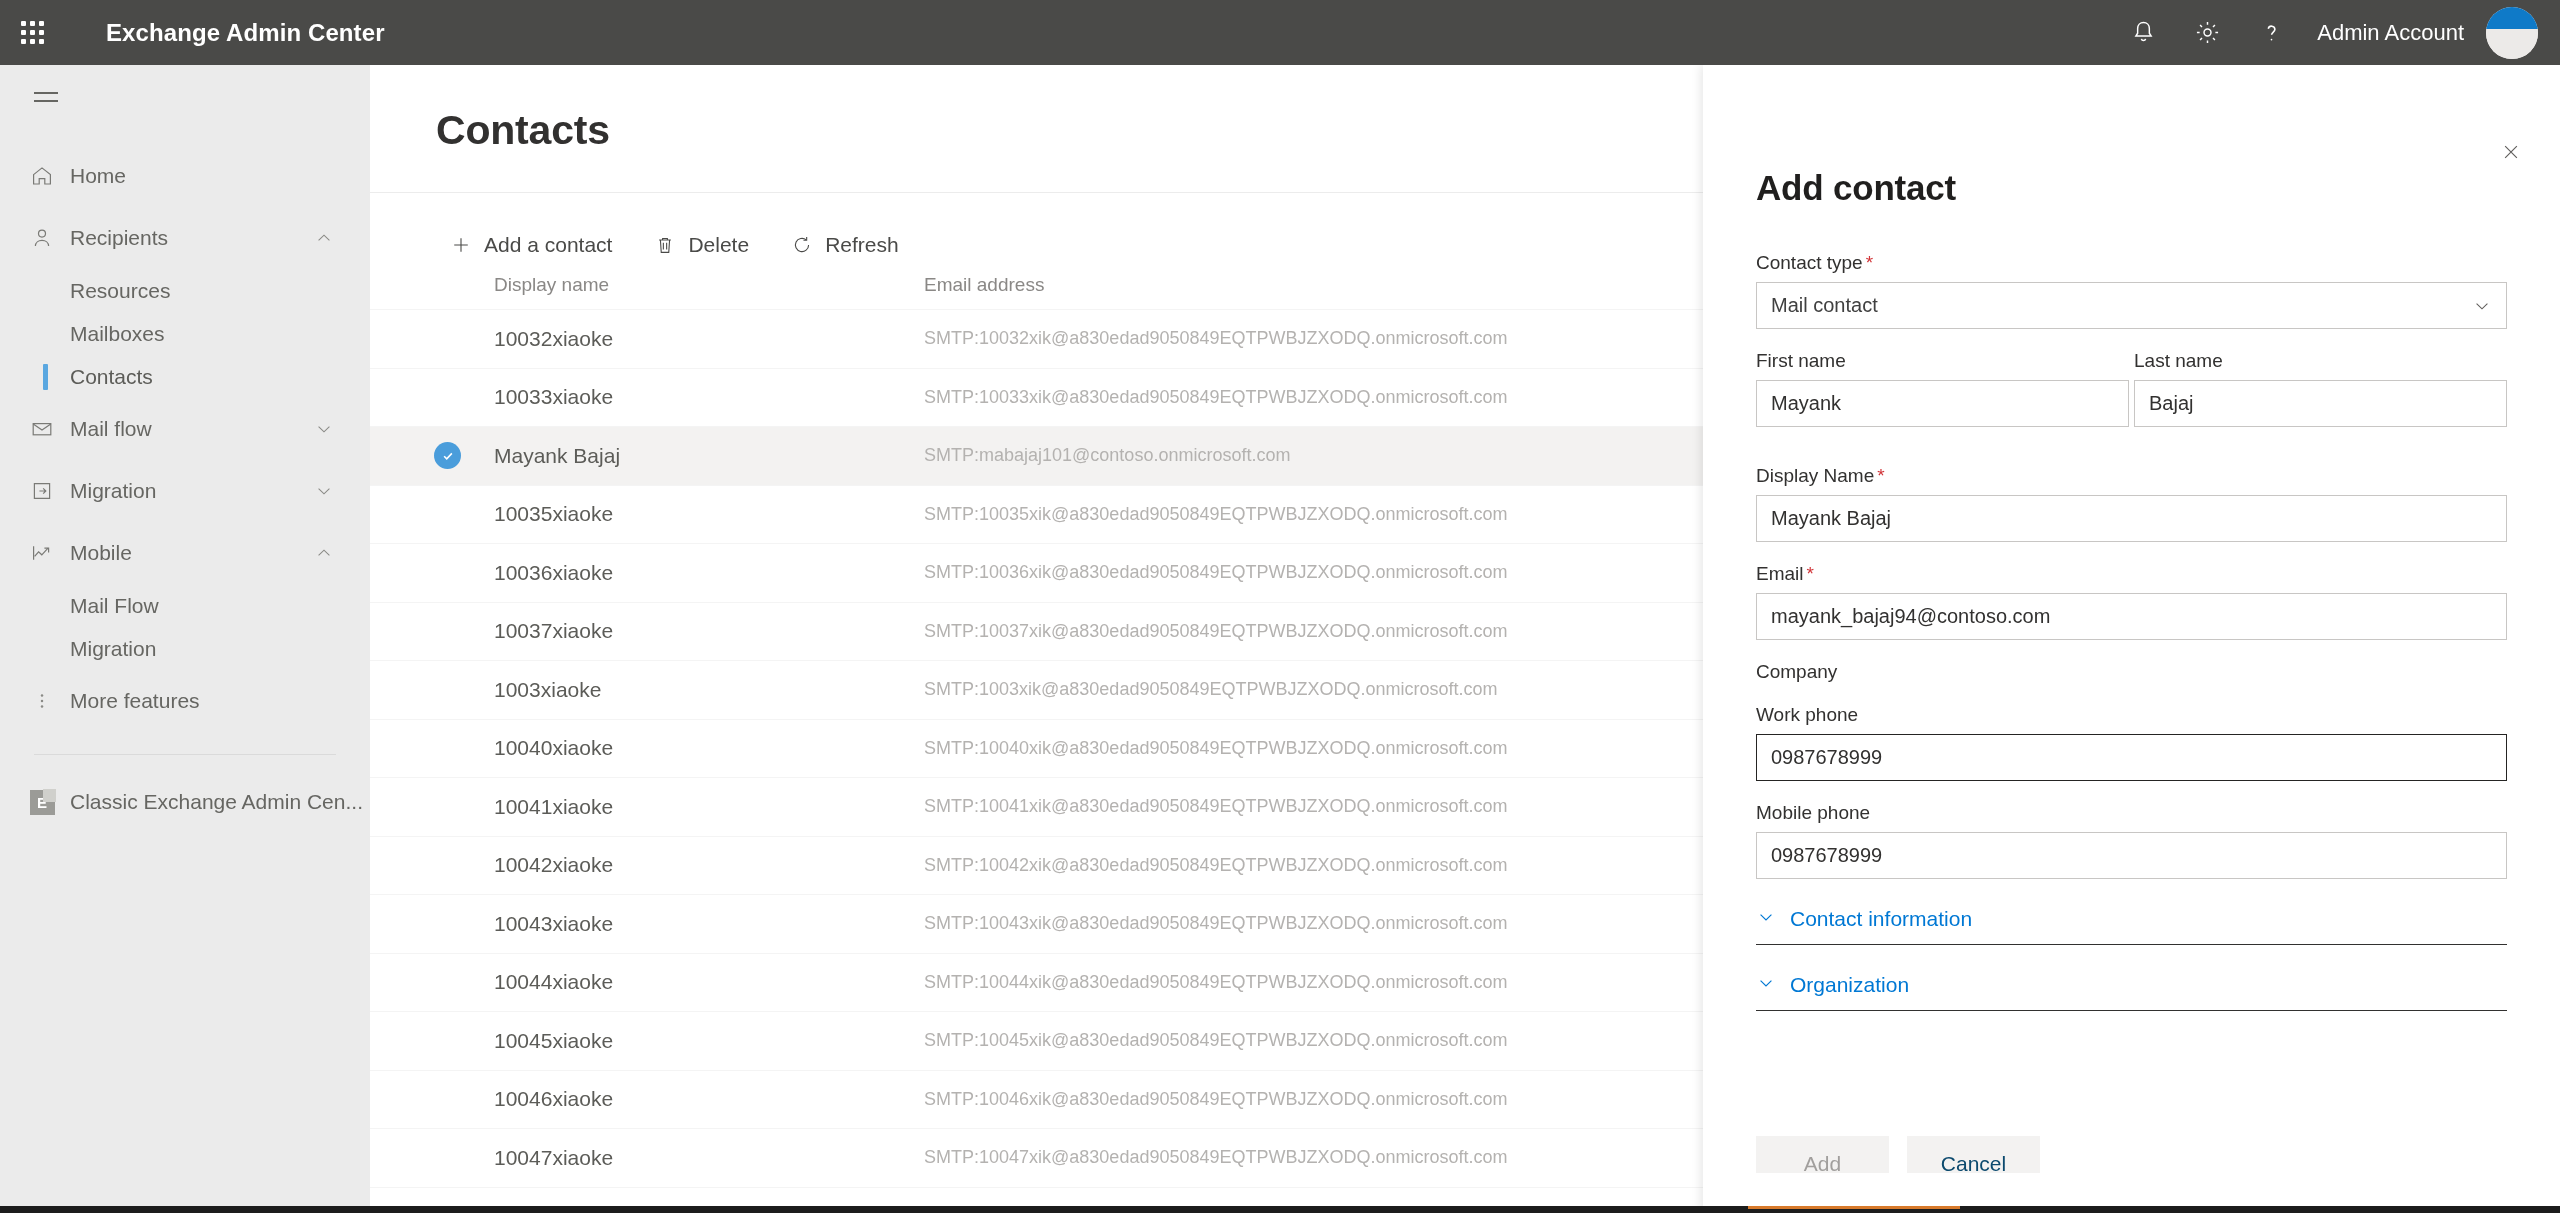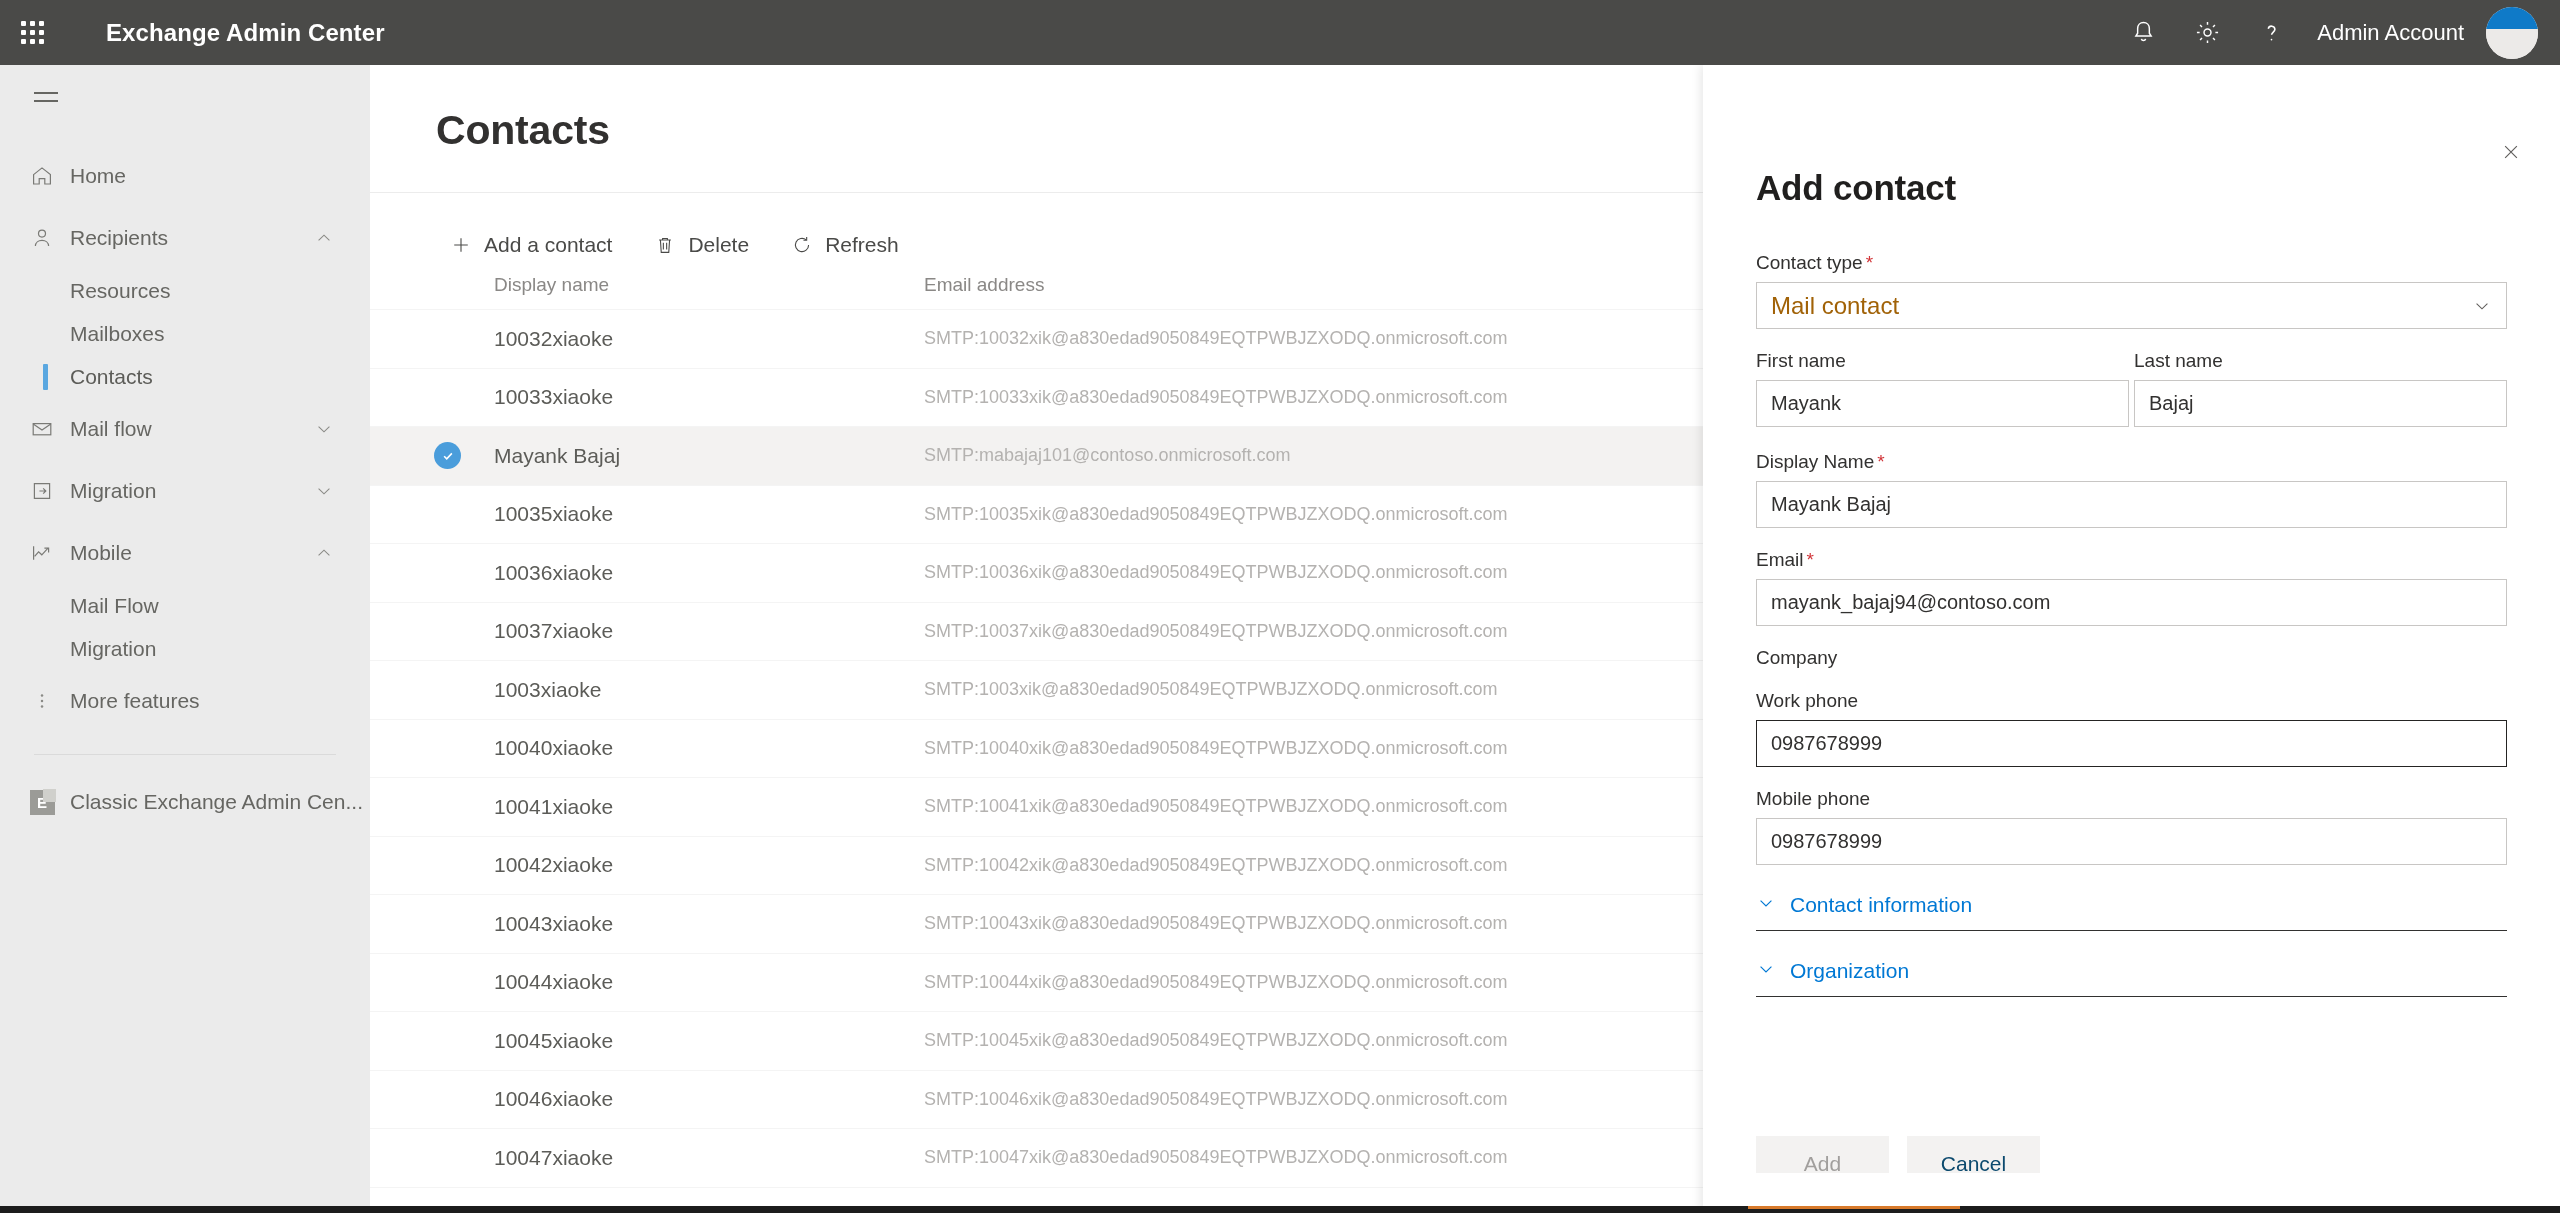--- a/index.html
+++ b/index.html
@@ -362,33 +362,33 @@
     width: 100%;
     height: 47px;
     border: 1px solid #c8c6c4;
     background: #ffffff;
     display: flex;
     align-items: center;
     padding: 0 14px;
     cursor: pointer;
   }
   .fld-select .sel-val {
-    font-size: 24px;
-    color: #a16207;
+    font-size: 20px;
+    color: #404040;
     white-space: nowrap;
   }
   .fld-select .sel-chev {
     margin-left: auto;
     display: flex;
     align-items: center;
   }
   .row2 {
     display: flex;
     gap: 5px;
-    margin-bottom: 24px;
+    margin-bottom: 38px;
   }
   .row2 > .fld { flex: 1 1 0; margin-bottom: 0; }
 
   .accordion {
     margin-top: 28px;
     border-bottom: 1px solid #323130;
     padding-bottom: 13px;
     display: flex;
     align-items: center;
     gap: 14px;

